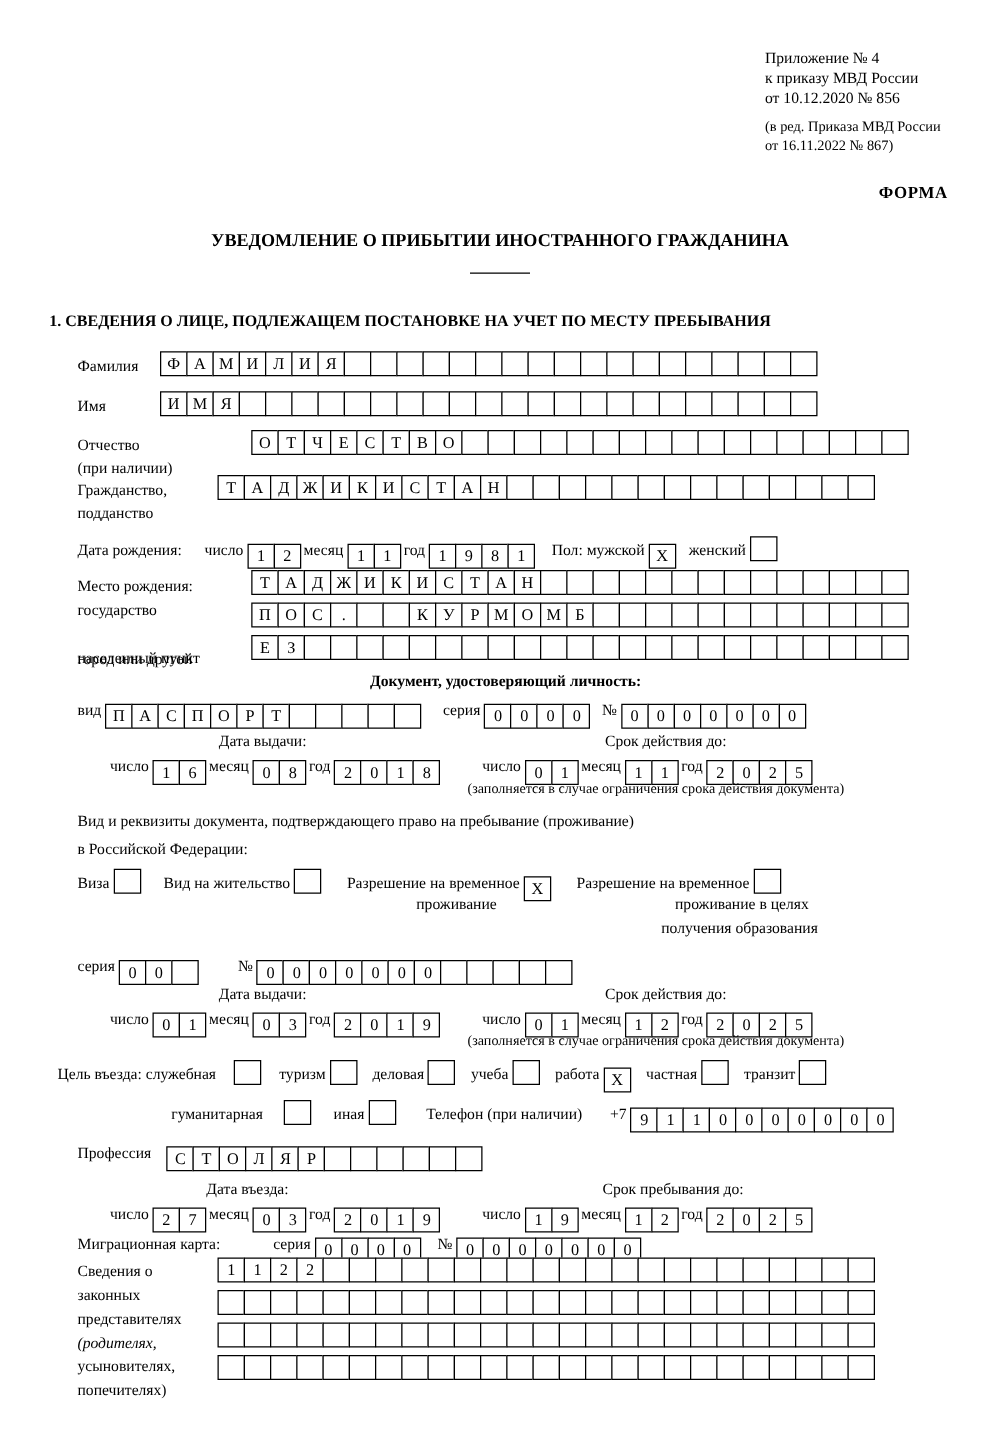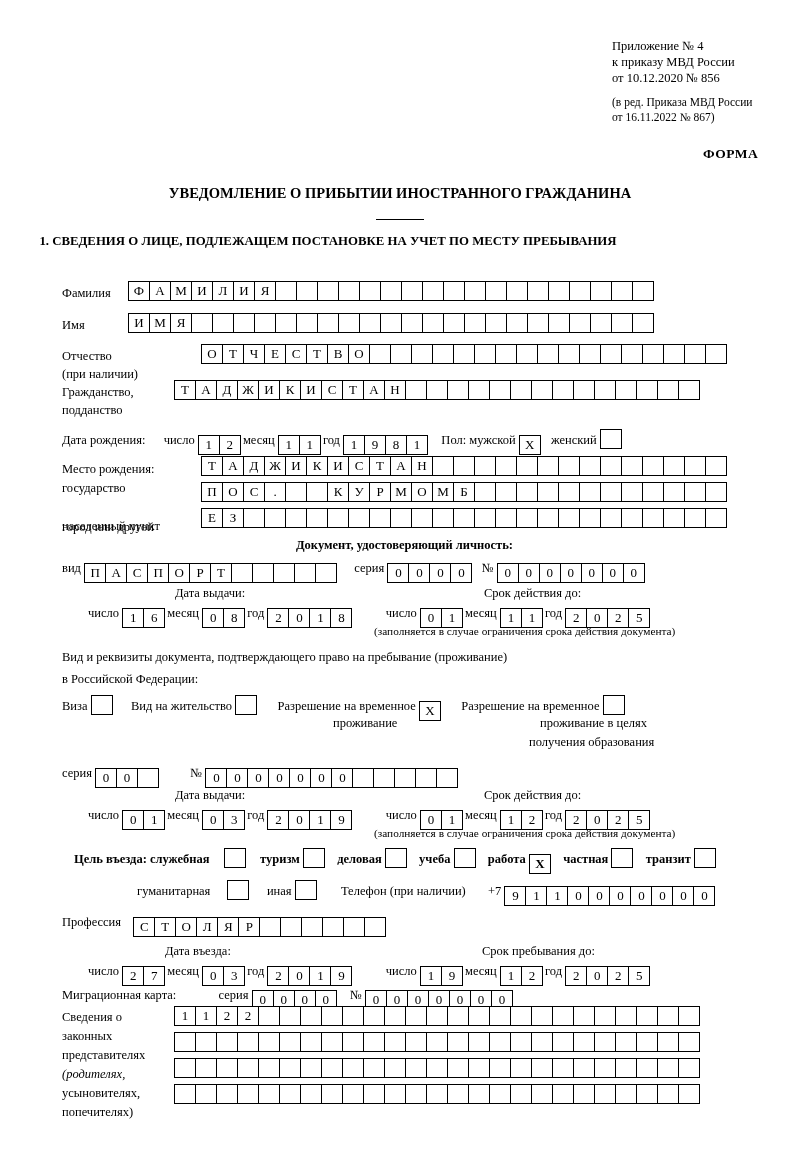--- a/index.html
+++ b/index.html
@@ -51,21 +51,21 @@
     text-align: center;
     font-size: 14.5px;
     font-weight: bold;
     line-height: 20px;
   }
   .title .u { display: inline-block; border-bottom: 1px solid #000; width: 48px; vertical-align: -2px; }
 
   .section1 {
     position: absolute;
     left: 0;
-    top: 234px;
+    top: 250px;
     width: 656px;
     text-align: center;
     font-size: 12.8px;
     font-weight: bold;
   }
 
   
   .lbl {
     position: absolute;
     font-size: 12.5px;
@@ -540,21 +540,21 @@
     <span class="grp" id="p-vyear">
         <span class="cell">2</span>
         <span class="cell">0</span>
         <span class="cell">2</span>
         <span class="cell">5</span>
       </span>
   </div>
 
   <div class="footnote" style="left:374px; top:827px;">(заполняется в случае ограничения срока действия документа)</div>
 
-  <div class="row-inline" style="left:74px; top:848px;font-weight:bold;">
+  <div class="row-inline" style="left:46px; top:848px;">
     <span>Цель въезда: служебная</span>
     <span style="display:inline-block;width:8px"></span>
     <span class="box" id="p-service"></span>
     <span style="display:inline-block;width:8px"></span>
     <span>туризм</span>
     <span class="box" id="p-tourism"></span>
     <span style="display:inline-block;width:6px"></span>
     <span>деловая</span>
     <span class="box" id="p-business"></span>
     <span style="display:inline-block;width:6px"></span>

